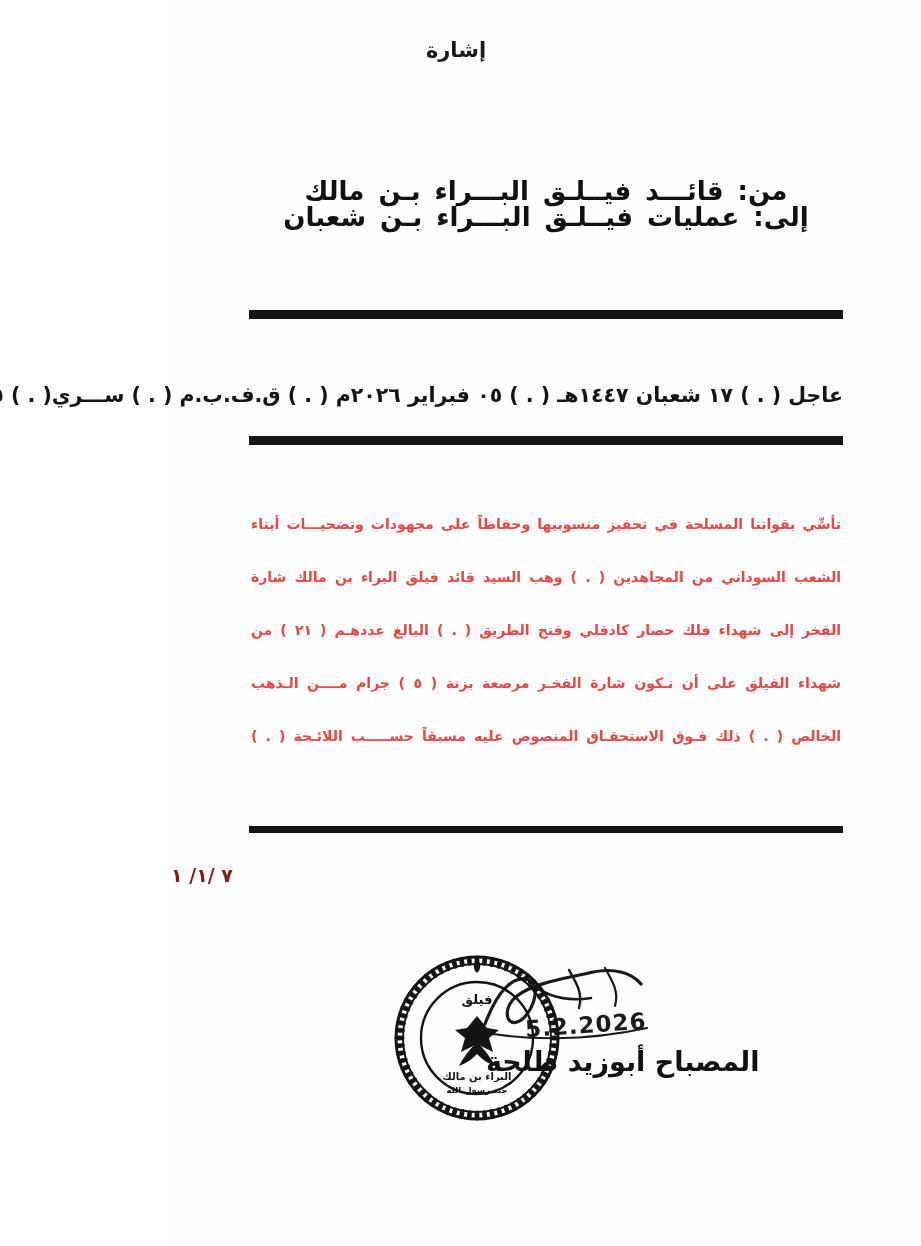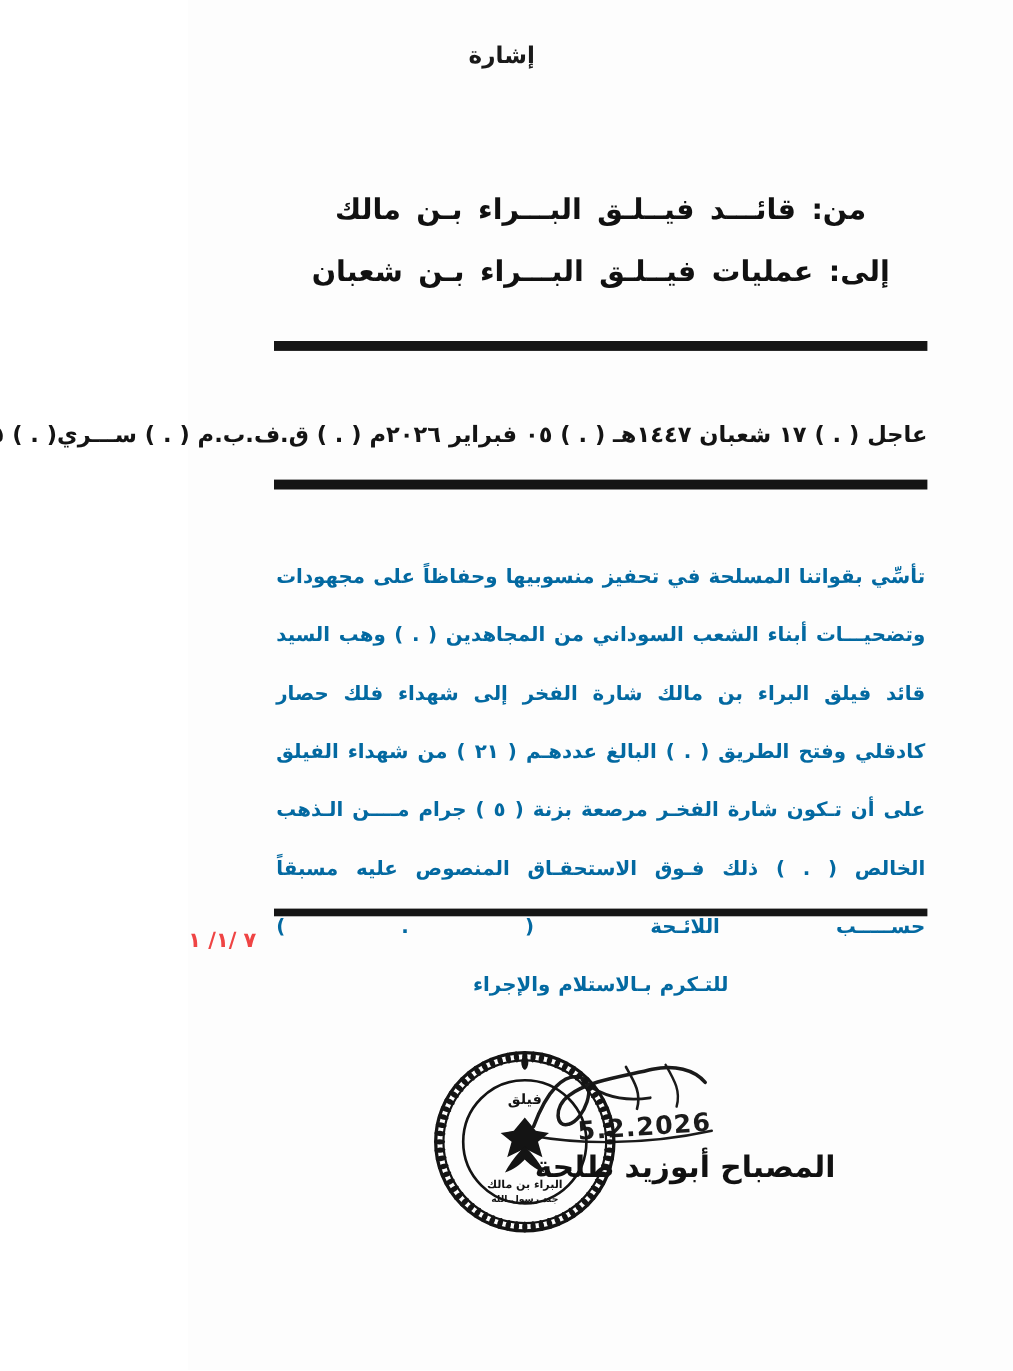--- a/index.html
+++ b/index.html
@@ -51,21 +51,21 @@
     direction: rtl;
   }
   .addr-line {
     font-size: 26px;
     font-weight: 700;
     letter-spacing: 1.2px;
     line-height: 1.0;
     color: #111;
     word-spacing: 5px;
   }
-  .addr-line.from { margin-bottom: 30px; }
+  .addr-line.from { }
 
   
   .rule {
     position: absolute;
     left: 78px;
     right: 78px;
     background: #151515;
   }
   .rule.r1 { top: 310px;  height: 9px; }
   .rule.r2 { top: 436px;  height: 9px; }
@@ -87,43 +87,43 @@
 
   
   .body-text {
     position: absolute;
     top: 498px;
     left: 80px;
     right: 80px;
     direction: rtl;
     text-align: justify;
     text-align-last: justify;
-    font-size: 18px;
+    font-size: 14px;
     font-weight: 700;
     line-height: 53px;
-    color: #0369a1;
+    color: #ef4444;
     word-spacing: 1px;
   }
   .body-text p { margin: 0; }
   .body-text .lastline {
     text-align: center;
     text-align-last: center;
   }
 
   
   .page-no {
     position: absolute;
-    top: 844px;
+    top: 864px;
     left: 0;
     right: 78px;
     text-align: left;
     direction: ltr;
     font-size: 19px;
     font-weight: 700;
-    color: #ef4444;
+    color: #7f1d1d;
   }
   .page-no .inner { display: inline-block; direction: rtl; }
 
   
   .sig-block {
     position: absolute;
     top: 1046px;
     right: 105px;
     width: 330px;
     text-align: left;
@@ -190,21 +190,20 @@
   </div>
 
   <div class="rule r1"></div>
 
   <div class="meta-row">عاجل ( . ) ١٧ شعبان ١٤٤٧هـ ( . ) ٠٥ فبراير ٢٠٢٦م ( . ) ق.ف.ب.م ( . ) ســـري( . ) ١٥</div>
 
   <div class="rule r2"></div>
 
   <div class="body-text">
     <p>تأسِّي بقواتنا المسلحة في تحفيز منسوبيها وحفاظاً على مجهودات وتضحيـــات أبناء الشعب السوداني من المجاهدين ( . ) وهب السيد قائد فيلق البراء بن مالك شارة الفخر إلى شهداء فلك حصار كادقلي وفتح الطريق ( . ) البالغ عددهـم ( ٢١ ) من شهداء الفيلق على أن تـكون شارة الفخـر مرصعة بزنة ( ٥ ) جرام مــــن الـذهب الخالص ( . ) ذلك فـوق الاستحقـاق المنصوص عليه مسبقاً حســـــب اللائـحة ( . )</p>
-    <p class="lastline">للتـكرم بـالاستلام والإجراء</p>
   </div>
 
   <div class="rule r3"></div>
 
   <div class="page-no">
     <span class="inner">٧ /١/ ١</span>
   </div>
 
   <div class="signature-mark">
     <svg width="180" height="90" viewBox="0 0 180 90" fill="none" xmlns="http://www.w3.org/2000/svg">

